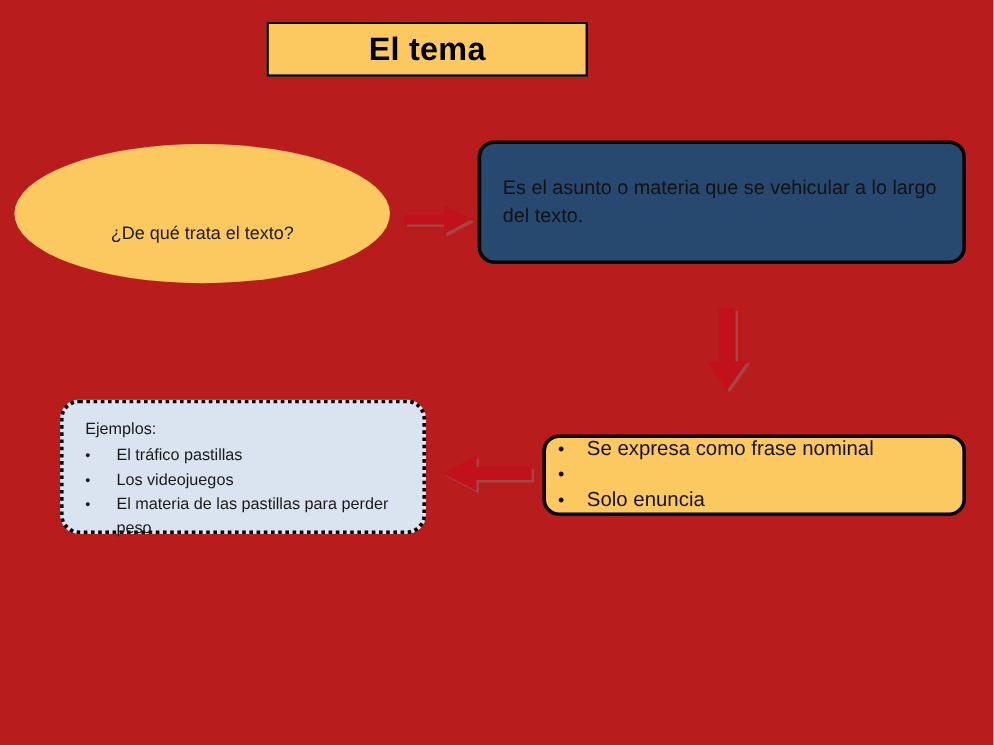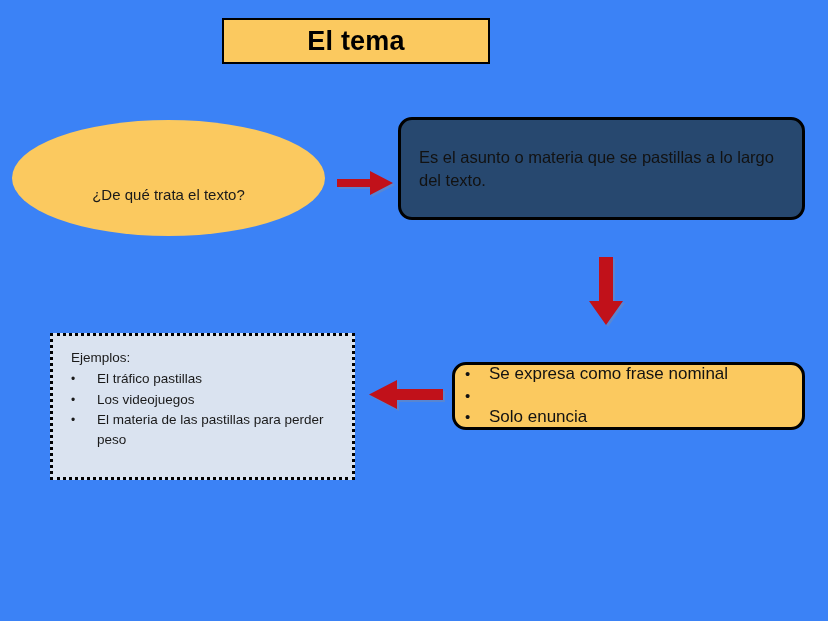--- a/index.html
+++ b/index.html
@@ -7,21 +7,21 @@
     padding: 0;
     background: #ffffff;
   }
   body {
     font-family: "Liberation Sans", sans-serif;
   }
   #slide {
     position: relative;
     width: 828px;
     height: 621px;
-    background: #3b82f6;
+    background: #b91c1c;
     overflow: hidden;
   }
 
   
   #title-box {
     position: absolute;
     left: 222px;
     top: 18px;
     width: 268px;
     height: 46px;
@@ -114,24 +114,24 @@
     text-align: left;
     font-size: 15px;
   }
 
   
   #examples-box {
     position: absolute;
     left: 50px;
     top: 333px;
     width: 305px;
-    height: 147px;
+    height: 112px;
     background: #DAE3F0;
     border: 3px dotted #000000;
-    border-radius: 0;
+    border-radius: 16px;
     box-sizing: border-box;
     padding: 12px 10px 0 18px;
   }
   #examples-box .examples-heading {
     font-size: 13.5px;
     color: #1a1a1a;
     line-height: 1.5;
     margin-bottom: 1px;
   }
   #examples-box ul {
@@ -183,21 +183,21 @@
   <div class="arrow" id="arrow-right">
     <svg viewBox="0 0 60 28" width="60" height="28" aria-hidden="true">
       <g transform="translate(2,2)">
         <path d="M0 8 L33 8 L33 0 L56 12 L33 24 L33 16 L0 16 Z" fill="#8f8f8f" opacity="0.35" transform="translate(2,2)"></path>
         <path d="M0 8 L33 8 L33 0 L56 12 L33 24 L33 16 L0 16 Z" fill="#C1111A"></path>
       </g>
     </svg>
   </div>
 
   <div id="definition-box">
-    <span class="definition-text">Es el asunto o materia que se pastillas a lo largo del texto.</span>
+    <span class="definition-text">Es el asunto o materia que se vehicular a lo largo del texto.</span>
   </div>
 
   <div class="arrow" id="arrow-down">
     <svg viewBox="0 0 40 72" width="40" height="72" aria-hidden="true">
       <g transform="translate(2,1)">
         <path d="M11 0 L25 0 L25 44 L35 44 L18 68 L1 44 L11 44 Z" fill="#8f8f8f" opacity="0.35" transform="translate(2,2)"></path>
         <path d="M11 0 L25 0 L25 44 L35 44 L18 68 L1 44 L11 44 Z" fill="#C1111A"></path>
       </g>
     </svg>
   </div>

